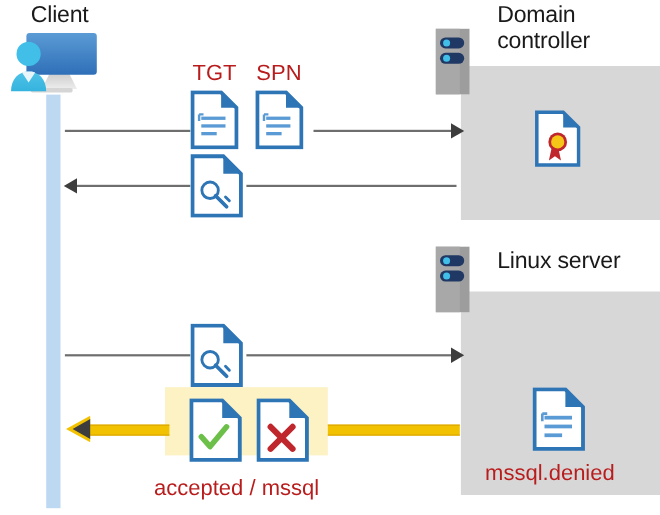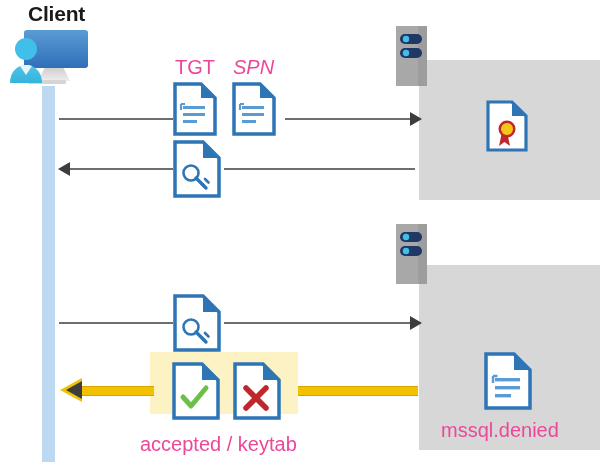--- a/index.html
+++ b/index.html
@@ -2,28 +2,28 @@
 <html><head>
 <meta charset="utf-8">
 <style>
   html,body{margin:0;padding:0;background:#ffffff;}
   body{width:600px;height:468px;position:relative;overflow:hidden;
        font-family:"Liberation Sans","DejaVu Sans",sans-serif;}
   .stage{position:absolute;left:0;top:0;width:600px;height:468px;}
   .abs{position:absolute;}
 
   
-  .title-bold{font-weight:bold;color:#1a1a1a;line-height:1.15;}
-  .label-plain{color:#ec4899;}
+  .title-bold{font-weight:normal;color:#1a1a1a;line-height:1.15;}
+  .label-plain{color:#b91c1c;}
 
   #client-title{left:28px;top:2px;font-size:21px;letter-spacing:-0.2px;}
   #dc-title{left:452px;top:2px;font-size:21px;width:140px;letter-spacing:-0.2px;}
   #linux-title{left:452px;top:226px;font-size:21px;letter-spacing:-0.2px;}
   #tgt-label{left:175px;top:56px;font-size:20px;}
-  #spn-label{left:233px;top:56px;font-size:20px;font-style:italic;}
+  #spn-label{left:233px;top:56px;font-size:20px;}
   #accepted-denied{left:140px;top:433px;font-size:20px;}
   #keytab-label{left:441px;top:419px;font-size:20px;}
 
   
   .gray-panel{background:#d7d7d7;}
   #dc-panel{left:419px;top:60px;width:181px;height:140px;}
   #linux-panel{left:419px;top:265px;width:181px;height:185px;}
 
   
   #client-lifeline{left:42px;top:86px;width:13px;height:376px;background:#bdd9f2;}
@@ -75,20 +75,22 @@
 <body>
 
 <div class="stage">
 
   <div class="abs gray-panel" id="dc-panel"></div>
   <div class="abs gray-panel" id="linux-panel"></div>
 
   <div class="abs" id="client-lifeline"></div>
 
   <div class="abs title-bold" id="client-title">Client</div>
+  <div class="abs title-bold" id="dc-title">Domain controller</div>
+  <div class="abs title-bold" id="linux-title">Linux server</div>
 
   <div class="abs" id="client-icon">
     <svg class="icon" width="90" height="62" viewBox="0 0 90 62">
       <defs>
         <linearGradient id="mon" x1="0" y1="0" x2="0" y2="1">
           <stop offset="0" stop-color="#5b9bd5"></stop>
             <stop offset="1" stop-color="#2e6fb8"></stop>
         </linearGradient>
         <linearGradient id="stand" x1="0" y1="0" x2="0" y2="1">
           <stop offset="0" stop-color="#c9c9c9"></stop>
@@ -206,21 +208,21 @@
   </div>
 
   <div class="abs" id="deny-doc">
     <svg class="icon" width="48" height="58" viewBox="0 0 48 58">
       <path d="M2 2 h28 l16 16 v38 h-44 z" fill="#ffffff" stroke="#2e75b6" stroke-width="3.5"></path>
       <path d="M30 2 v16 h16 z" fill="#2e75b6"></path>
       <path d="M13 26 l20 20 M33 26 l-20 20" fill="none" stroke="#c0272d" stroke-width="5.5" stroke-linecap="round"></path>
     </svg>
   </div>
 
-  <div class="abs label-plain" id="accepted-denied">accepted / keytab</div>
+  <div class="abs label-plain" id="accepted-denied">accepted / mssql</div>
 
   <div class="abs" id="cert-doc">
     <svg class="icon" width="42" height="52" viewBox="0 0 42 52">
       <path d="M2 2 h24 l14 14 v34 h-38 z" fill="#ffffff" stroke="#2e75b6" stroke-width="3.2"></path>
       <path d="M26 2 v14 h14 z" fill="#2e75b6"></path>
       <path d="M16 32 l-3 14 l5.5 -4 l5.5 4 l-3 -14 z" fill="#c0272d"></path>
       <circle cx="21" cy="29" r="8.5" fill="#c0272d"></circle>
       <circle cx="21" cy="29" r="6" fill="#f5c518"></circle>
     </svg>
   </div>

